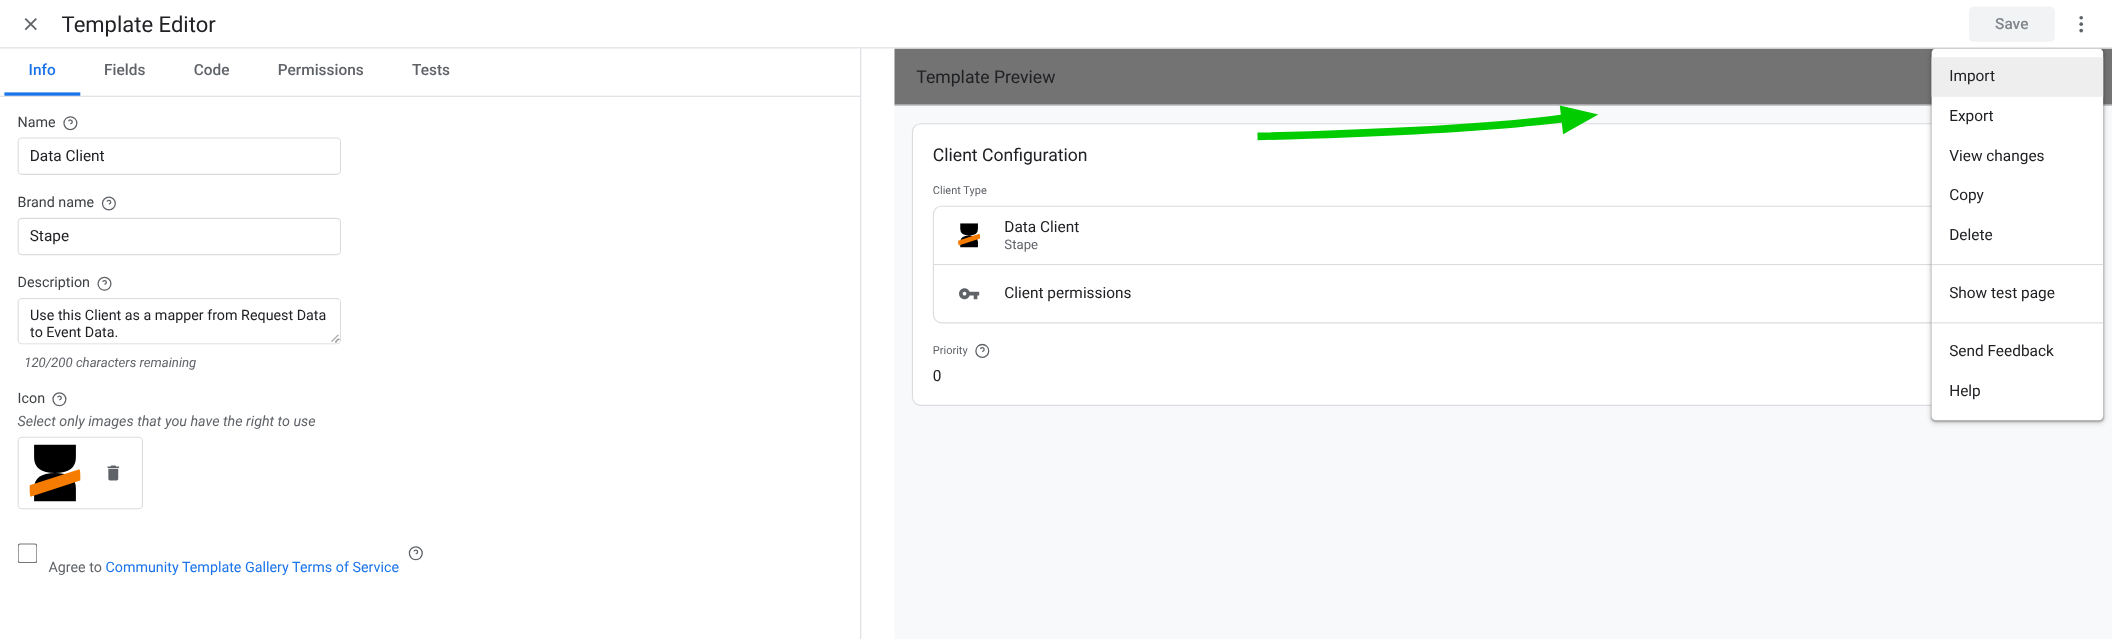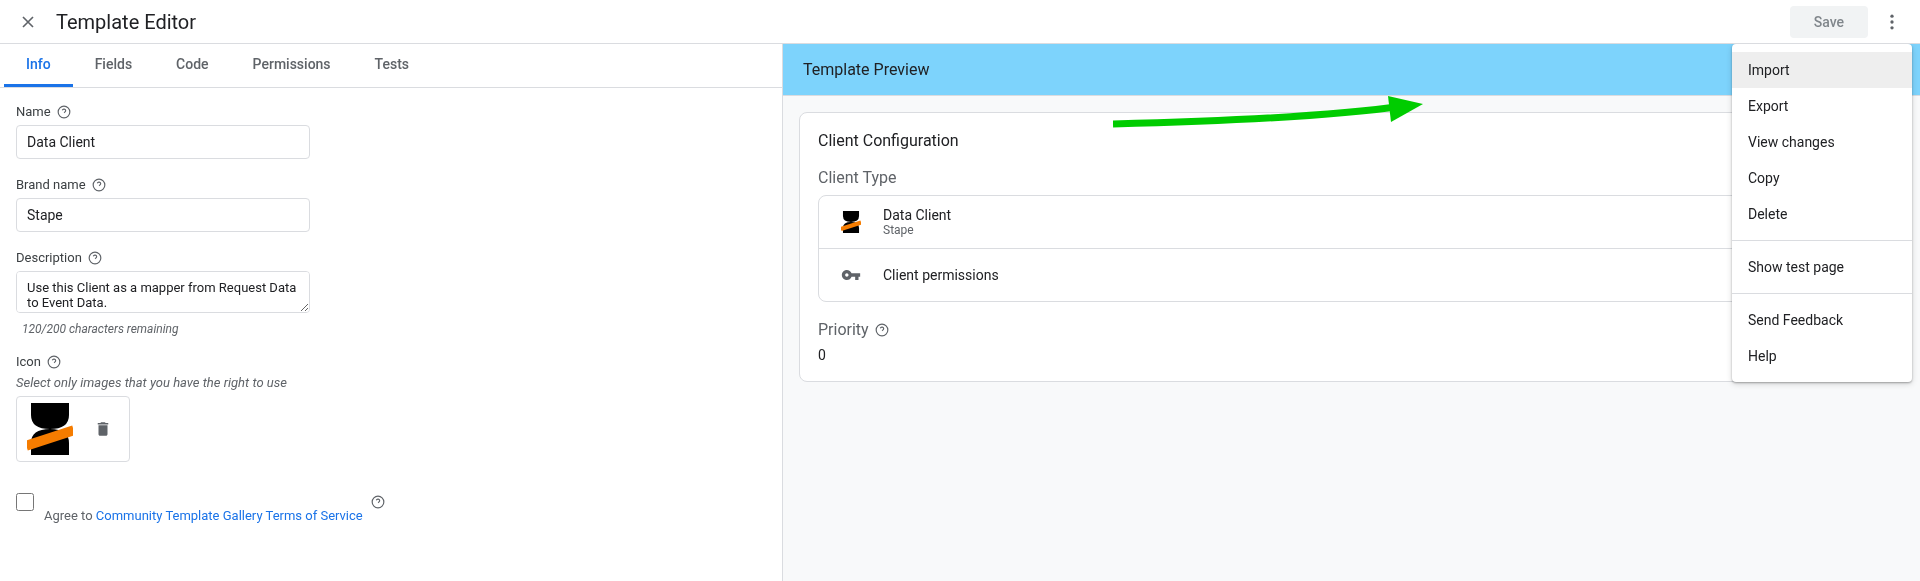--- a/index.html
+++ b/index.html
@@ -4,21 +4,21 @@
   <style>
     * { margin: 0; padding: 0; box-sizing: border-box; font-family: 'Google Sans', Roboto, Arial, sans-serif; }
     body { background: #fff; color: #202124; font-size: 14px; }
     
     .header { display: flex; align-items: center; height: 44px; padding: 0 8px; border-bottom: 1px solid #dadce0; }
     .close-btn { width: 40px; height: 40px; display: flex; align-items: center; justify-content: center; cursor: pointer; border-radius: 50%; }
     .header-title { font-size: 20px; font-weight: 400; margin-left: 8px; flex: 1; }
     .save-btn { padding: 8px 24px; background: #f1f3f4; color: #80868b; border: none; border-radius: 4px; font-size: 14px; font-weight: 500; cursor: pointer; }
     .more-btn { width: 40px; height: 40px; display: flex; align-items: center; justify-content: center; cursor: pointer; border-radius: 50%; margin-left: 4px; }
     
-    .main { display: flex; height: calc(100vh - 44px); }
+    .main { display: flex; height: calc(100vh - 44px); gap: 30px; }
     .left-panel { width: 783px; border-right: 1px solid #dadce0; overflow-y: auto; }
     .right-panel { flex: 1; background: #f8f9fa; overflow-y: auto; position: relative; }
     
     .tabs { display: flex; border-bottom: 1px solid #dadce0; padding: 0 4px; }
     .tab { padding: 12px 22px; font-size: 14px; font-weight: 500; color: #5f6368; cursor: pointer; border-bottom: 3px solid transparent; }
     .tab.active { color: #1a73e8; border-bottom-color: #1a73e8; }
     
     .form-content { padding: 16px; }
     .field-group { margin-bottom: 18px; }
     .field-label { display: flex; align-items: center; font-size: 13px; color: #3c4043; margin-bottom: 6px; font-weight: 400; }
@@ -31,40 +31,40 @@
     .icon-box { display: flex; align-items: center; width: 114px; height: 66px; border: 1px solid #dadce0; border-radius: 4px; padding: 4px; }
     .icon-preview { width: 58px; height: 58px; display: flex; align-items: center; justify-content: center; position: relative; }
     .icon-svg-shape { width: 46px; height: 52px; position: relative; }
     .trash-btn { width: 32px; height: 32px; display: flex; align-items: center; justify-content: center; cursor: pointer; color: #5f6368; margin-left: 8px; }
     
     .tos-row { display: flex; align-items: center; margin-top: 18px; }
     .tos-checkbox { width: 18px; height: 18px; margin-right: 10px; cursor: pointer; }
     .tos-text { font-size: 13px; color: #5f6368; margin-top: 28px; }
     .tos-link { color: #1a73e8; cursor: pointer; }
     
-    .preview-header { font-size: 16px; font-weight: 400; color: #202124; padding: 16px 20px; background: #7dd3fc; border-bottom: 1px solid #dadce0; }
+    .preview-header { font-size: 16px; font-weight: 400; color: #202124; padding: 16px 20px; background: #737373; border-bottom: 1px solid #dadce0; }
     
     .preview-card { margin: 16px; background: #fff; border: 1px solid #dadce0; border-radius: 8px; padding: 18px; }
     .card-title { font-size: 16px; font-weight: 400; margin-bottom: 18px; }
-    .section-label { font-size: 16px; color: #5f6368; margin-bottom: 8px; display: flex; align-items: center; }
+    .section-label { font-size: 10px; color: #5f6368; margin-bottom: 8px; display: flex; align-items: center; }
     
     .client-box { border: 1px solid #dadce0; border-radius: 8px; overflow: hidden; margin-bottom: 18px; }
     .client-row { display: flex; align-items: center; padding: 10px 16px; cursor: pointer; }
     .client-row:first-child { border-bottom: 1px solid #dadce0; }
     .client-icon { width: 32px; height: 32px; display: flex; align-items: center; justify-content: center; margin-right: 16px; }
     .client-icon-small { width: 20px; height: 22px; }
     .client-info { display: flex; flex-direction: column; }
     .client-name { font-size: 14px; color: #202124; }
     .client-brand { font-size: 12px; color: #5f6368; }
     .client-perm { font-size: 14px; color: #202124; }
     .key-icon { color: #5f6368; }
     
     .priority-value { font-size: 14px; color: #202124; margin-top: 4px; }
     
-    .dropdown-menu { position: absolute; top: 0; right: 8px; width: 180px; background: #fff; border-radius: 4px; box-shadow: 0 2px 6px rgba(0,0,0,0.15), 0 1px 2px rgba(0,0,0,0.3); padding: 8px 0; z-index: 100; }
+    .dropdown-menu { position: absolute; top: 0; right: 8px; width: 156px; background: #fff; border-radius: 4px; box-shadow: 0 2px 6px rgba(0,0,0,0.15), 0 1px 2px rgba(0,0,0,0.3); padding: 8px 0; z-index: 100; }
     .menu-item { padding: 10px 16px; font-size: 14px; color: #202124; cursor: pointer; }
     .menu-item.highlighted { background: #eeeeee; }
     .menu-divider { height: 1px; background: #dadce0; margin: 8px 0; }
     
     .arrow-annotation { position: absolute; top: 50px; left: 330px; pointer-events: none; z-index: 50; }
   </style>
 </head>
 <body>
 
 <div class="header">

